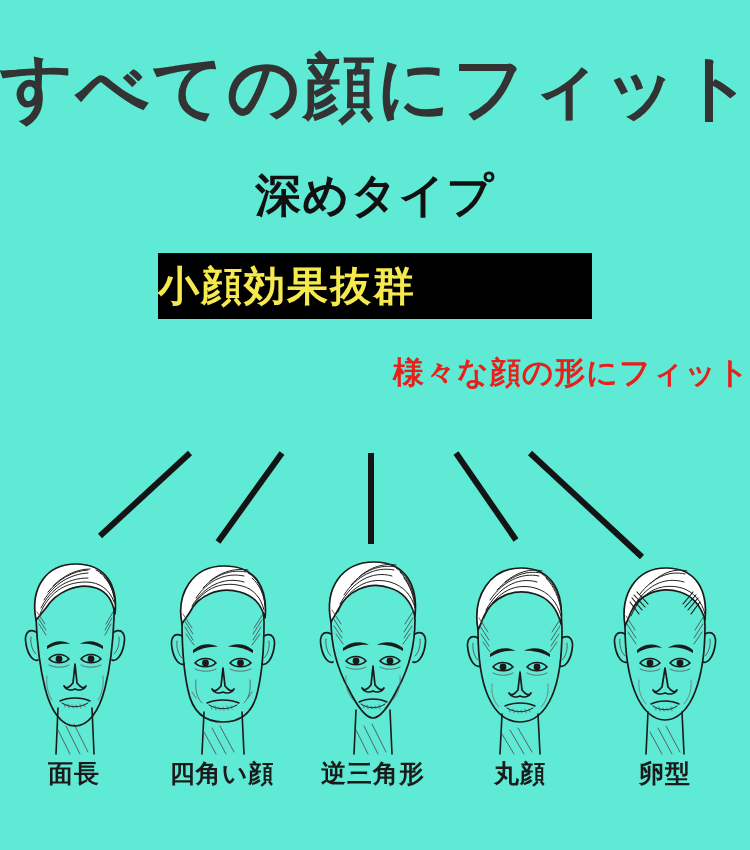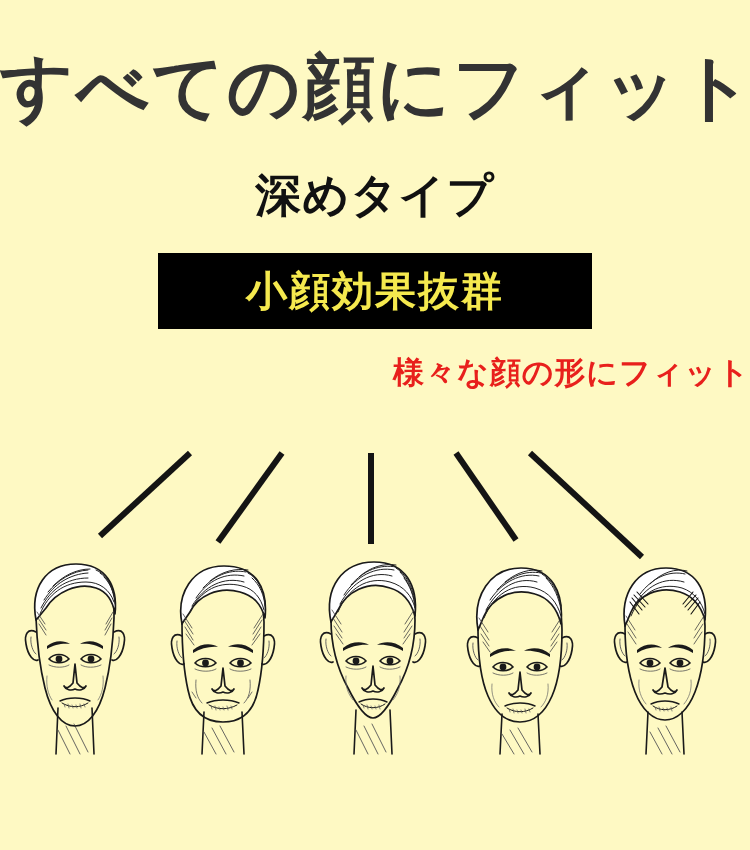--- a/index.html
+++ b/index.html
@@ -12,21 +12,21 @@
     height: 850px;
     background: #f2f2f2;
     font-family: "DejaVu Sans", "Liberation Sans", sans-serif;
     overflow: hidden;
     position: relative;
   }
   .page {
     position: relative;
     width: 750px;
     height: 850px;
-    background: #fef9c3;
+    background: #5eead4;
   }
 
   
   .headline {
     position: absolute;
     left: 0;
     top: 46px;
     width: 750px;
     text-align: center;
     font-size: 72px;
@@ -50,25 +50,24 @@
     letter-spacing: 1px;
     white-space: nowrap;
   }
 
   
   .banner {
     position: absolute;
     left: 158px;
     top: 253px;
     width: 434px;
-    height: 76px;
+    height: 66px;
     background: #000000;
     display: flex;
     align-items: center;
-    justify-content: center;
   }
   .banner-text {
     font-size: 41px;
     line-height: 44px;
     font-weight: bold;
     color: #f5e94e;
     letter-spacing: 2px;
     white-space: nowrap;
   }
 
@@ -433,14 +432,21 @@
           <g stroke-width="0.7" stroke="#666">
             <path d="M49 140 C48 150 51 158 56 164"></path>
             <path d="M101 140 C102 150 99 158 94 164"></path>
           </g>
         </g>
       </svg>
     </div>
 
   </div>
 
+  <div class="labels-row">
+    <div class="face-label" style="left:-11px;">面長</div>
+    <div class="face-label" style="left:137px;">四角い顔</div>
+    <div class="face-label" style="left:288px;">逆三角形</div>
+    <div class="face-label" style="left:435px;">丸顔</div>
+    <div class="face-label" style="left:580px;">卵型</div>
+  </div>
 
 </div>
 
 </body></html>

